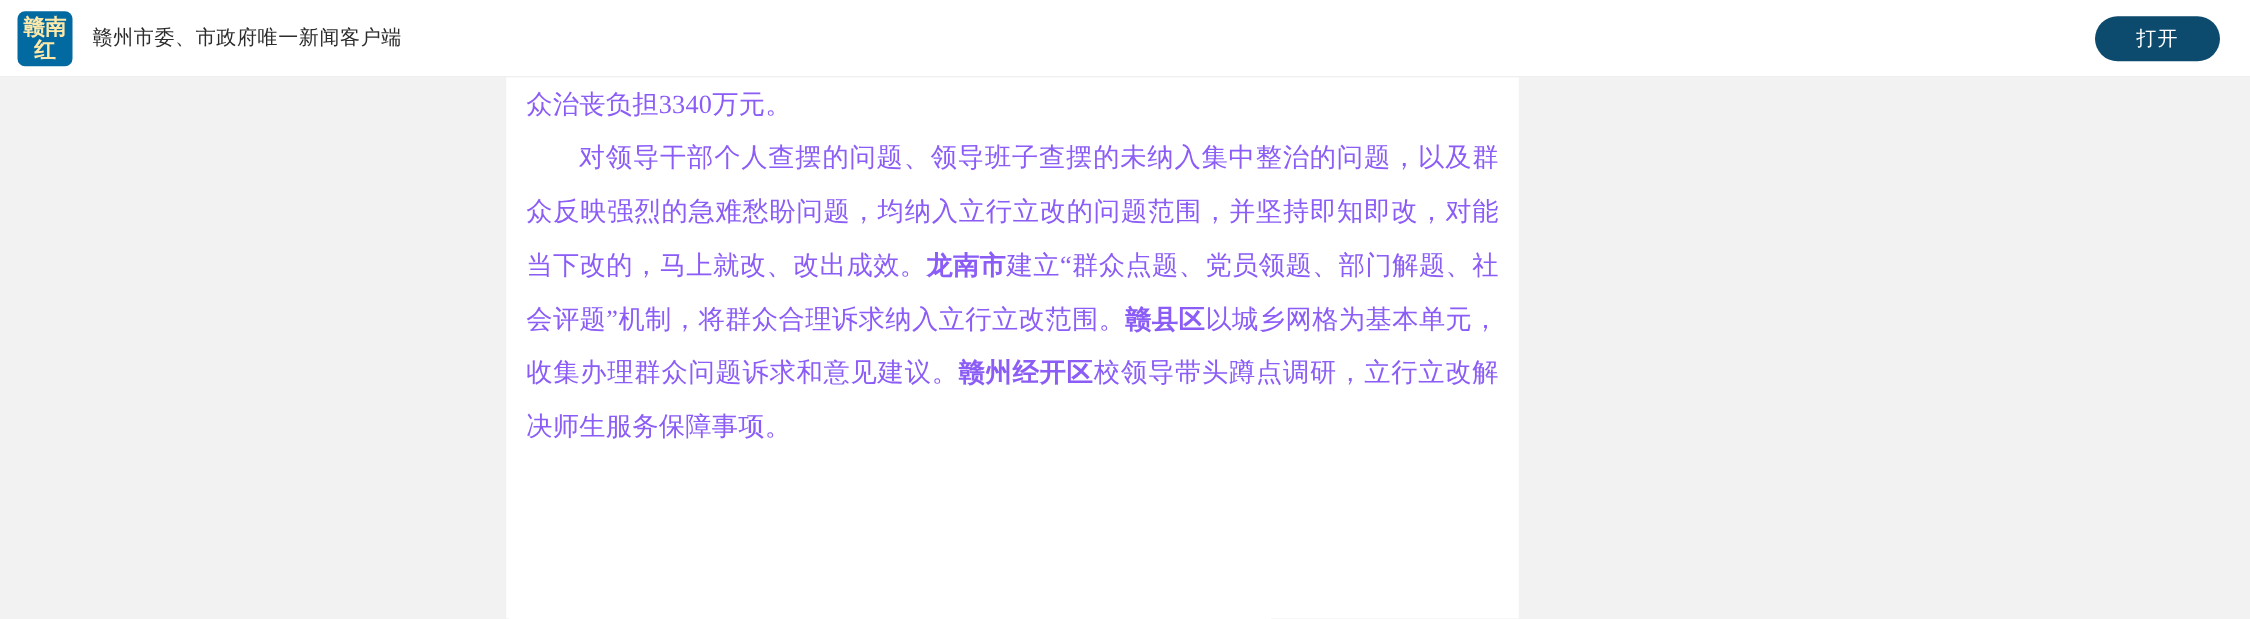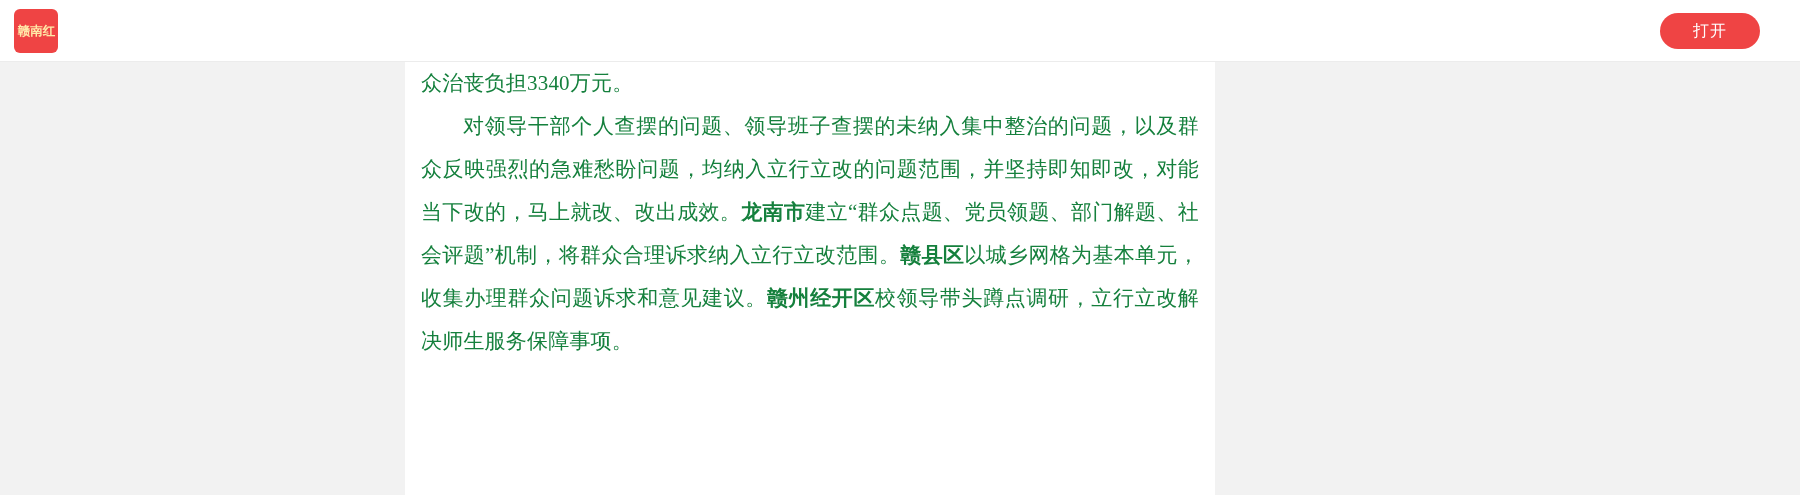--- a/index.html
+++ b/index.html
@@ -25,52 +25,52 @@
     box-sizing: border-box;
     display: flex;
     align-items: center;
     border-bottom: 1px solid #ececec;
   }
   .brand-logo {
     width: 44px;
     height: 44px;
     margin-left: 14px;
     border-radius: 6px;
-    background: #ef4444;
+    background: #0369a1;
     color: #ffe9a8;
     display: flex;
     align-items: center;
     justify-content: center;
     font-family: "Liberation Serif", serif;
-    font-size: 13px;
+    font-size: 18px;
     line-height: 1.05;
     text-align: center;
     font-weight: bold;
     letter-spacing: 0px;
     flex: 0 0 auto;
   }
   .brand-logo span {
     display: block;
     transform: scale(0.96);
   }
   .brand-title {
     margin-left: 16px;
     font-size: 16px;
     color: #2b2b2b;
     letter-spacing: 0.5px;
     white-space: nowrap;
   }
   .open-btn {
     position: absolute;
-    right: 40px;
+    right: 24px;
     top: 13px;
     width: 100px;
     height: 36px;
     border-radius: 18px;
-    background: #ef4444;
+    background: #0c4a6e;
     color: #ffffff;
     border: none;
     font-size: 16px;
     letter-spacing: 1px;
     cursor: pointer;
     display: flex;
     align-items: center;
     justify-content: center;
     font-family: Liberation Serif, serif;
   }
@@ -84,21 +84,21 @@
     height: 433px;
     background: #ffffff;
     box-sizing: border-box;
     padding: 0 16px;
     overflow: hidden;
   }
   .article {
     font-family: "Liberation Serif", serif;
     font-size: 21px;
     line-height: 43px;
-    color: #15803d;
+    color: #8b5cf6;
     text-align: justify;
     text-justify: inter-ideograph;
     letter-spacing: 0.2px;
   }
   .article p {
     margin: 0;
     padding: 0;
   }
   .indent {
     text-indent: 2em;
@@ -113,20 +113,21 @@
 </style>
 </head>
 <body>
 
 <div class="page">
 
   <div class="topbar">
     <div class="brand-logo">
       <span>赣南红</span>
     </div>
+    <div class="brand-title">赣州市委、市政府唯一新闻客户端</div>
     <button class="open-btn">打开</button>
   </div>
 
   <div class="sheet">
     <div class="article" id="article-body">
         <p class="clip-top"><span>众治丧负担3340万元。</span></p>
         <p class="indent"><span>对领导干部个人查摆的问题、领导班子查摆的未纳入集中整治的问题，以及群众反映强烈的急难愁盼问题，均纳入立行立改的问题范围，并坚持即知即改，对能当下改的，马上就改、改出成效。</span><span class="bold">龙南市</span><span>建立“群众点题、党员领题、部门解题、社会评题”机制，将群众合理诉求纳入立行立改范围。</span><span class="bold">赣县区</span><span>以城乡网格为基本单元，收集办理群众问题诉求和意见建议。</span><span class="bold">赣州经开区</span><span>校领导带头蹲点调研，立行立改解决师生服务保障事项。</span></p>
       </div>
   </div>
 

